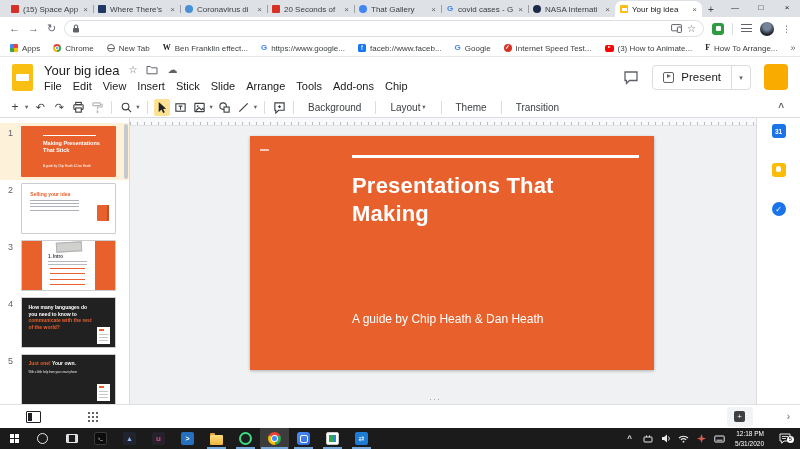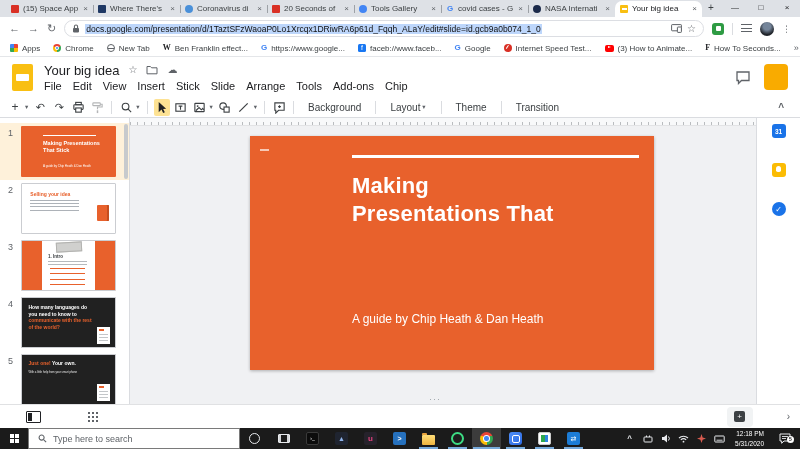--- a/index.html
+++ b/index.html
@@ -1,20 +1,20 @@
 <!DOCTYPE html>
 <html style="--accent: #E8612C; --share_button: #F9AB00; --selected_thumb_bg: #FEF1DA; --dark_slide: #212121;"><head>
 <meta charset="utf-8">
 <style>
   * { box-sizing:border-box; margin:0; padding:0; }
   html,body { width:800px; height:449px; overflow:hidden; background:#fff;
     font-family:"Liberation Sans", sans-serif; -webkit-font-smoothing:antialiased; }
 
   
-  .tabstrip { height:17px; background:#DEE1E6; display:flex; align-items:center; padding-left:6px; }
+  .tabstrip { height:17px; background:#DEE1E6; display:flex; align-items:flex-end; padding-left:6px; }
   .tab { width:87px; height:16px; display:flex; align-items:center; gap:4px; padding:0 5px;
          font-size:8px; color:#3C4043; position:relative; }
   .tab .sep { position:absolute; left:0; top:4px; height:8px; width:1px; background:#9DA1A6; }
   .tab.active { background:#fff; border-radius:7px 7px 0 0; color:#202124; }
   .tab .label { flex:1; white-space:nowrap; overflow:hidden; }
   .tab .close { font-size:8px; color:#5F6368; flex:none; }
   .fav { width:8px; height:8px; flex:none; border-radius:1px; }
   .fav-red { background:#D93025; } .fav-navy { background:#1F3864; }
   .fav-who { background:#4A90D9; border-radius:50%; } .fav-pdf { background:#D93025; }
   .fav-dot { background:#4285F4; border-radius:50%; }
@@ -236,21 +236,21 @@
   </div>
   <div class="tab">
       <span class="sep"></span>
     <span class="fav fav-pdf"></span>
     <span class="label">20 Seconds of</span>
     <span class="close">×</span>
   </div>
   <div class="tab">
       <span class="sep"></span>
     <span class="fav fav-dot"></span>
-    <span class="label">Tools Gallery</span>
+    <span class="label">That Gallery</span>
     <span class="close">×</span>
   </div>
   <div class="tab">
       <span class="sep"></span>
     <span class="fav fav-g">G</span>
     <span class="label">covid cases - G</span>
     <span class="close">×</span>
   </div>
   <div class="tab">
       <span class="sep"></span>
@@ -273,21 +273,20 @@
 
 <div class="urlbar">
   <span class="navbtn">←</span>
   <span class="navbtn">→</span>
   <span class="navbtn">↻</span>
   <div class="omnibox">
     <svg class="lock-svg" width="8" height="9" viewBox="0 0 8 9">
       <rect x="1" y="4" width="6" height="4.4" rx="0.8" fill="#5F6368"></rect>
       <path d="M2.4 4 V2.6 a1.6 1.6 0 0 1 3.2 0 V4" fill="none" stroke="#5F6368" stroke-width="1.1"></path>
     </svg>
-    <span class="urlsel">docs.google.com/presentation/d/1TaztSFzWaoaP0Lo1Xrcqx1DRiwRA6p61d_Fqqh_ALaY/edit#slide=id.gcb9a0b074_1_0</span>
     <span class="omni-spacer"></span>
     <svg width="11" height="9" viewBox="0 0 11 9">
       <rect x="0.6" y="0.6" width="9.8" height="6.2" rx="0.6" fill="none" stroke="#5F6368" stroke-width="1"></rect>
       <rect x="6.4" y="3" width="4" height="5.4" rx="0.6" fill="#fff" stroke="#5F6368" stroke-width="1"></rect>
     </svg>
     <span class="omni-ic" style="font-size:10px;">☆</span>
   </div>
   <span class="ext-ic"></span>
   <span class="vsep"></span>
   <span class="listic"></span>
@@ -327,21 +326,21 @@
   <span class="bm">
     <span class="bi bi-speed"></span>
     <span>Internet Speed Test...</span>
     </span>
   <span class="bm">
     <span class="bi bi-yt"></span>
     <span>(3) How to Animate...</span>
     </span>
   <span class="bm">
     <span class="bi bi-letter bi-serif">F</span>
-    <span>How To Seconds...</span>
+    <span>How To Arrange...</span>
     </span>
   <span class="bm-overflow">»</span>
 </div>
 
 <div class="docs-header">
   <div class="slides-logo"></div>
   <div class="doc-info">
     <div class="doc-title-row">
       <span class="doc-title">Your big idea</span>
       <span class="mini-ic">☆</span>
@@ -360,20 +359,27 @@
       <span>Arrange</span>
       <span>Tools</span>
       <span>Add-ons</span>
       <span>Chip</span>
     </div>
   </div>
   <div class="header-right">
     <svg width="16" height="15" viewBox="0 0 16 15">
       <path d="M2 2 h12 v8.5 H6.5 L3.5 13.5 v-3 H2 z" fill="none" stroke="#5F6368" stroke-width="1.3"></path>
     </svg>
+    <div class="present-btn">
+      <span class="present-main">
+        <span class="play-ic"></span>
+        <span>Present</span>
+      </span>
+      <span class="present-caret">▾</span>
+    </div>
     <div class="share-btn">
       
       
     </div>
 
   </div>
 </div>
 
 <div class="toolbar">
   <span class="tb" style="font-size:12px;">+</span>
@@ -502,22 +508,22 @@
     <div class="fs-scroll"></div>
   </div>
 
   <div class="center-col">
     <div class="ruler"></div>
     <div class="canvas">
       <div class="slide">
         <div class="slide-dash"></div>
         <div class="slide-line"></div>
         <div class="slide-title">
+          <div>Presentations That</div>
           <div>Making</div>
-          <div>Presentations That</div>
         </div>
         <div class="slide-sub">A guide by Chip Heath &amp; Dan Heath</div>
       </div>
       <div class="grip">···</div>
     </div>
   </div>
 
   <div class="right-rail">
     <span class="rail-ic cal-ic">31</span>
     <span class="rail-ic keep-ic"></span>
@@ -536,27 +542,20 @@
 
 <div class="taskbar">
   <div class="tk-start">
     <span class="win-logo">
         <i></i>
         <i></i>
         <i></i>
         <i></i>
       </span>
   </div>
-  <div class="tk-search">
-    <svg width="9" height="9" viewBox="0 0 10 10" fill="none" stroke="#5F6368" stroke-width="1.2">
-      <circle cx="4" cy="4" r="2.8"></circle>
-        <path d="M6.2 6.2 L9 9"></path>
-      </svg>
-    <span>Type here to search</span>
-  </div>
   <div class="tk-app">
       <span class="ak ak-cortana"></span>
     </div>
   <div class="tk-app">
       <span class="ak ak-taskview"></span>
     </div>
   <div class="tk-app">
       <span class="ak ak-term">›_</span>
     </div>
   <div class="tk-app">

